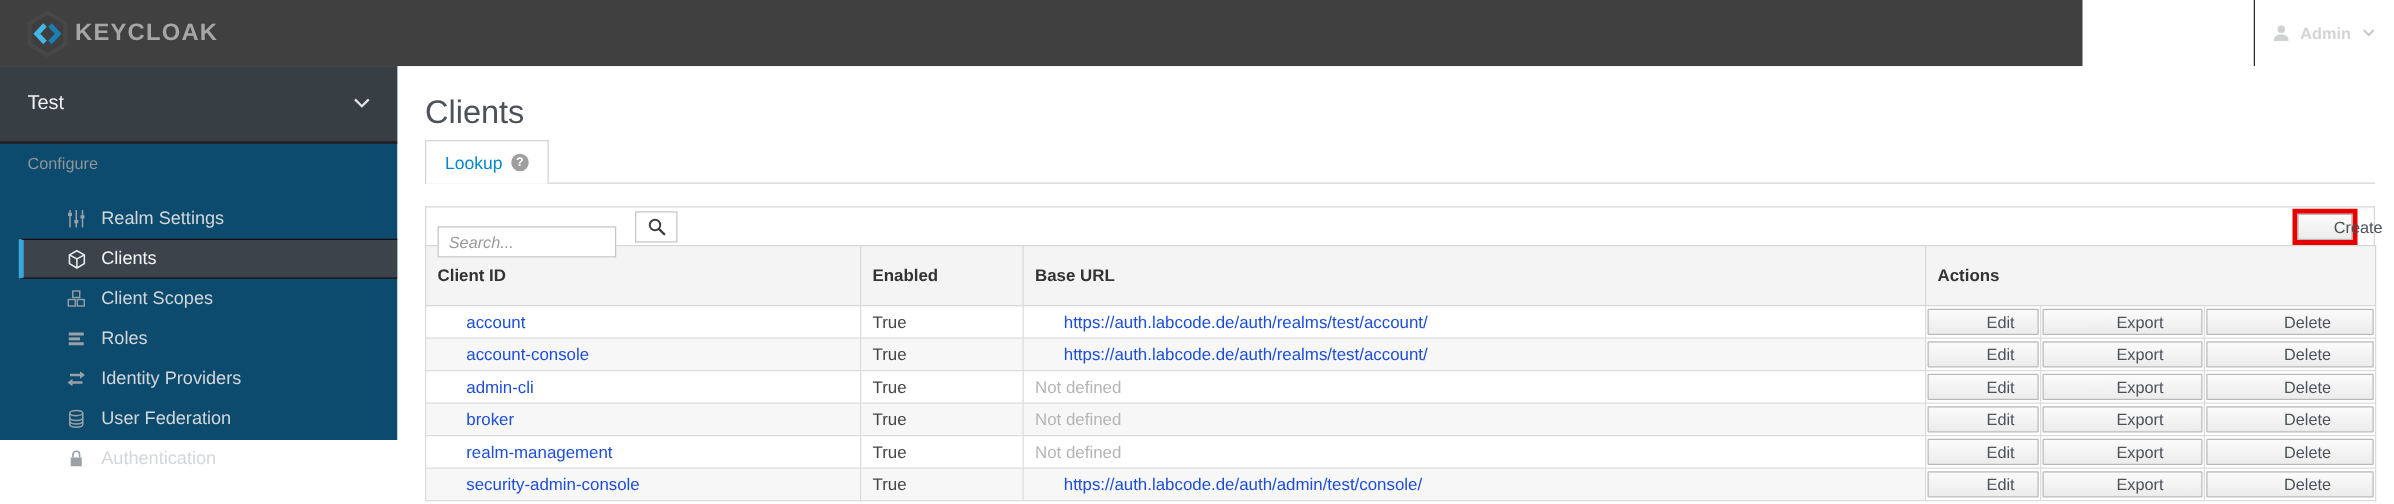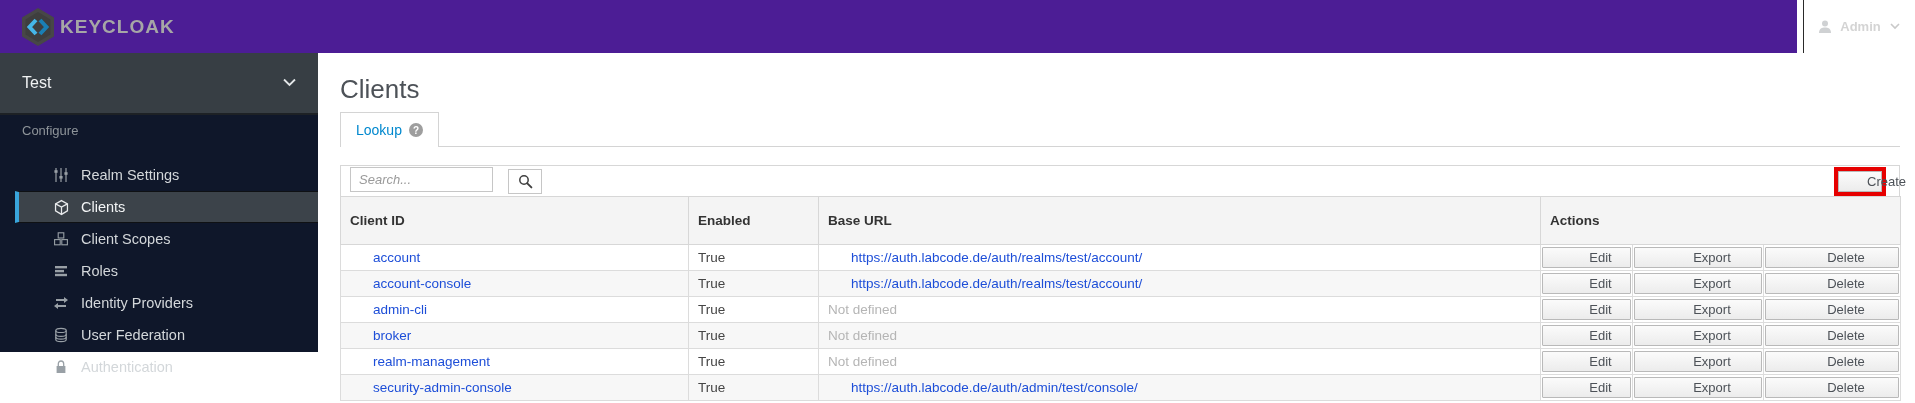--- a/index.html
+++ b/index.html
@@ -4,29 +4,29 @@
 <style>
   * { box-sizing: border-box; margin: 0; padding: 0; }
   html,body { width:1915px; height:403px; }
   body {
     font-family: "Liberation Sans", "DejaVu Sans", sans-serif;
     background:#fff; overflow:hidden; position:relative;
   }
   .stage { position:absolute; left:0; top:0; width:1915px; height:403px; overflow:hidden; }
 
   
-  .topbar { position:absolute; left:0; top:0; width:1797px; height:53px; background:#4c1d95; }
+  .topbar { position:absolute; left:0; top:0; width:1666px; height:53px; background:#404040; }
   .logo { position:absolute; left:20px; top:0; height:53px; display:flex; align-items:center; gap:4px; }
   .logo-text { font-size:19px; font-weight:700; letter-spacing:1px; color:#a6a6a6; }
   .user-box { position:absolute; left:1803px; top:0; width:112px; height:53px;
     border-left:1px solid #2a2a2a; display:flex; align-items:center; justify-content:center; gap:9px; cursor:pointer; }
   .user-label { color:#d4d4d4; font-size:13px; font-weight:600; }
 
   
-  .sidebar { position:absolute; left:0; top:53px; width:318px; height:299px; background:#0f172a; }
+  .sidebar { position:absolute; left:0; top:53px; width:318px; height:299px; background:#0c4a6e; }
   .realm-row { position:relative; height:62px; background:#373e44; border-bottom:2px solid #1d2125; cursor:pointer; }
   .realm-name { position:absolute; left:22px; top:50%; transform:translateY(-50%); color:#f0f2f3; font-size:16px; }
   .realm-caret { position:absolute; right:22px; top:50%; transform:translateY(-50%); }
   .section-label { position:absolute; left:22px; top:70px; color:#8e9499; font-size:13px; }
   .nav { position:absolute; left:0; top:106px; width:318px; }
   .nav-item { height:32px; display:flex; align-items:center; padding-left:38px; cursor:pointer; color:#d3d7da;margin-left:15px; }
   .nav-item .nicon { width:17px; height:17px; color:#99a0a6; flex:0 0 17px; display:flex; align-items:center; }
   .nav-item .nlabel { margin-left:11px; font-size:14.5px; }
   .nav-item.active { background:#3c434a; border-top:1px solid #0f1114; border-bottom:1px solid #0f1114;
     border-left:4px solid #39a5dc; padding-left:34px; height:32px; color:#f2f4f5; }
@@ -38,21 +38,21 @@
   .tabs { position:absolute; left:22px; top:59px; width:1560px; height:35px; border-bottom:1px solid #d4d4d4;padding-left:11px; }
   .tab { position:absolute; left:0; top:0; height:35px; background:#fff;
     border:1px solid #d4d4d4; border-bottom:none; padding:0 15px; display:flex; align-items:center; gap:7px; cursor:pointer; }
   .tab-label { color:#0088ce; font-size:14px; }
   .help-icon { width:14px; height:14px; border-radius:50%; background:#9e9e9e; color:#fff;
     font-size:10px; font-weight:700; display:flex; align-items:center; justify-content:center; cursor:pointer; }
 
   
   .panel { position:absolute; left:22px; top:112px; width:1560px; }
   .toolbar { position:relative; height:31px; background:#fff; border:1px solid #d7d7d7; border-bottom:none; }
-  .search-input { position:absolute; left:9px; top:1px; width:143px; height:25px; border:1px solid #c6c6c6;
+  .search-input { position:absolute; left:9px; top:15px; width:143px; height:25px; border:1px solid #c6c6c6;
     font-size:13px; padding:0 8px; color:#0369a1; font-family:inherit; }
   .search-input::placeholder { color:#9a9a9a; font-style:italic; }
   .search-btn { position:absolute; left:167px; top:3px; width:34px; height:25px; background:#fff;
     border:1px solid #c6c6c6; display:flex; align-items:center; justify-content:center; cursor:pointer; }
   .create-wrap { position:absolute; right:13px; top:1px; width:52px; height:29px; border:4px solid #e60000; }
   .btnish { background:linear-gradient(#fbfbfb,#ececec); border:1px solid #b9b9b9; color:#4d5258;padding-left:28px; }
   .create-btn { width:44px; height:21px; font-size:13px; line-height:19px; text-align:center;
     cursor:pointer; font-family:inherit; display:block; }
   table { width:1560px; table-layout:fixed; border-collapse:collapse; }
   th, td { border:1px solid #d7d7d7; font-size:13.5px; overflow:hidden; white-space:nowrap; }

